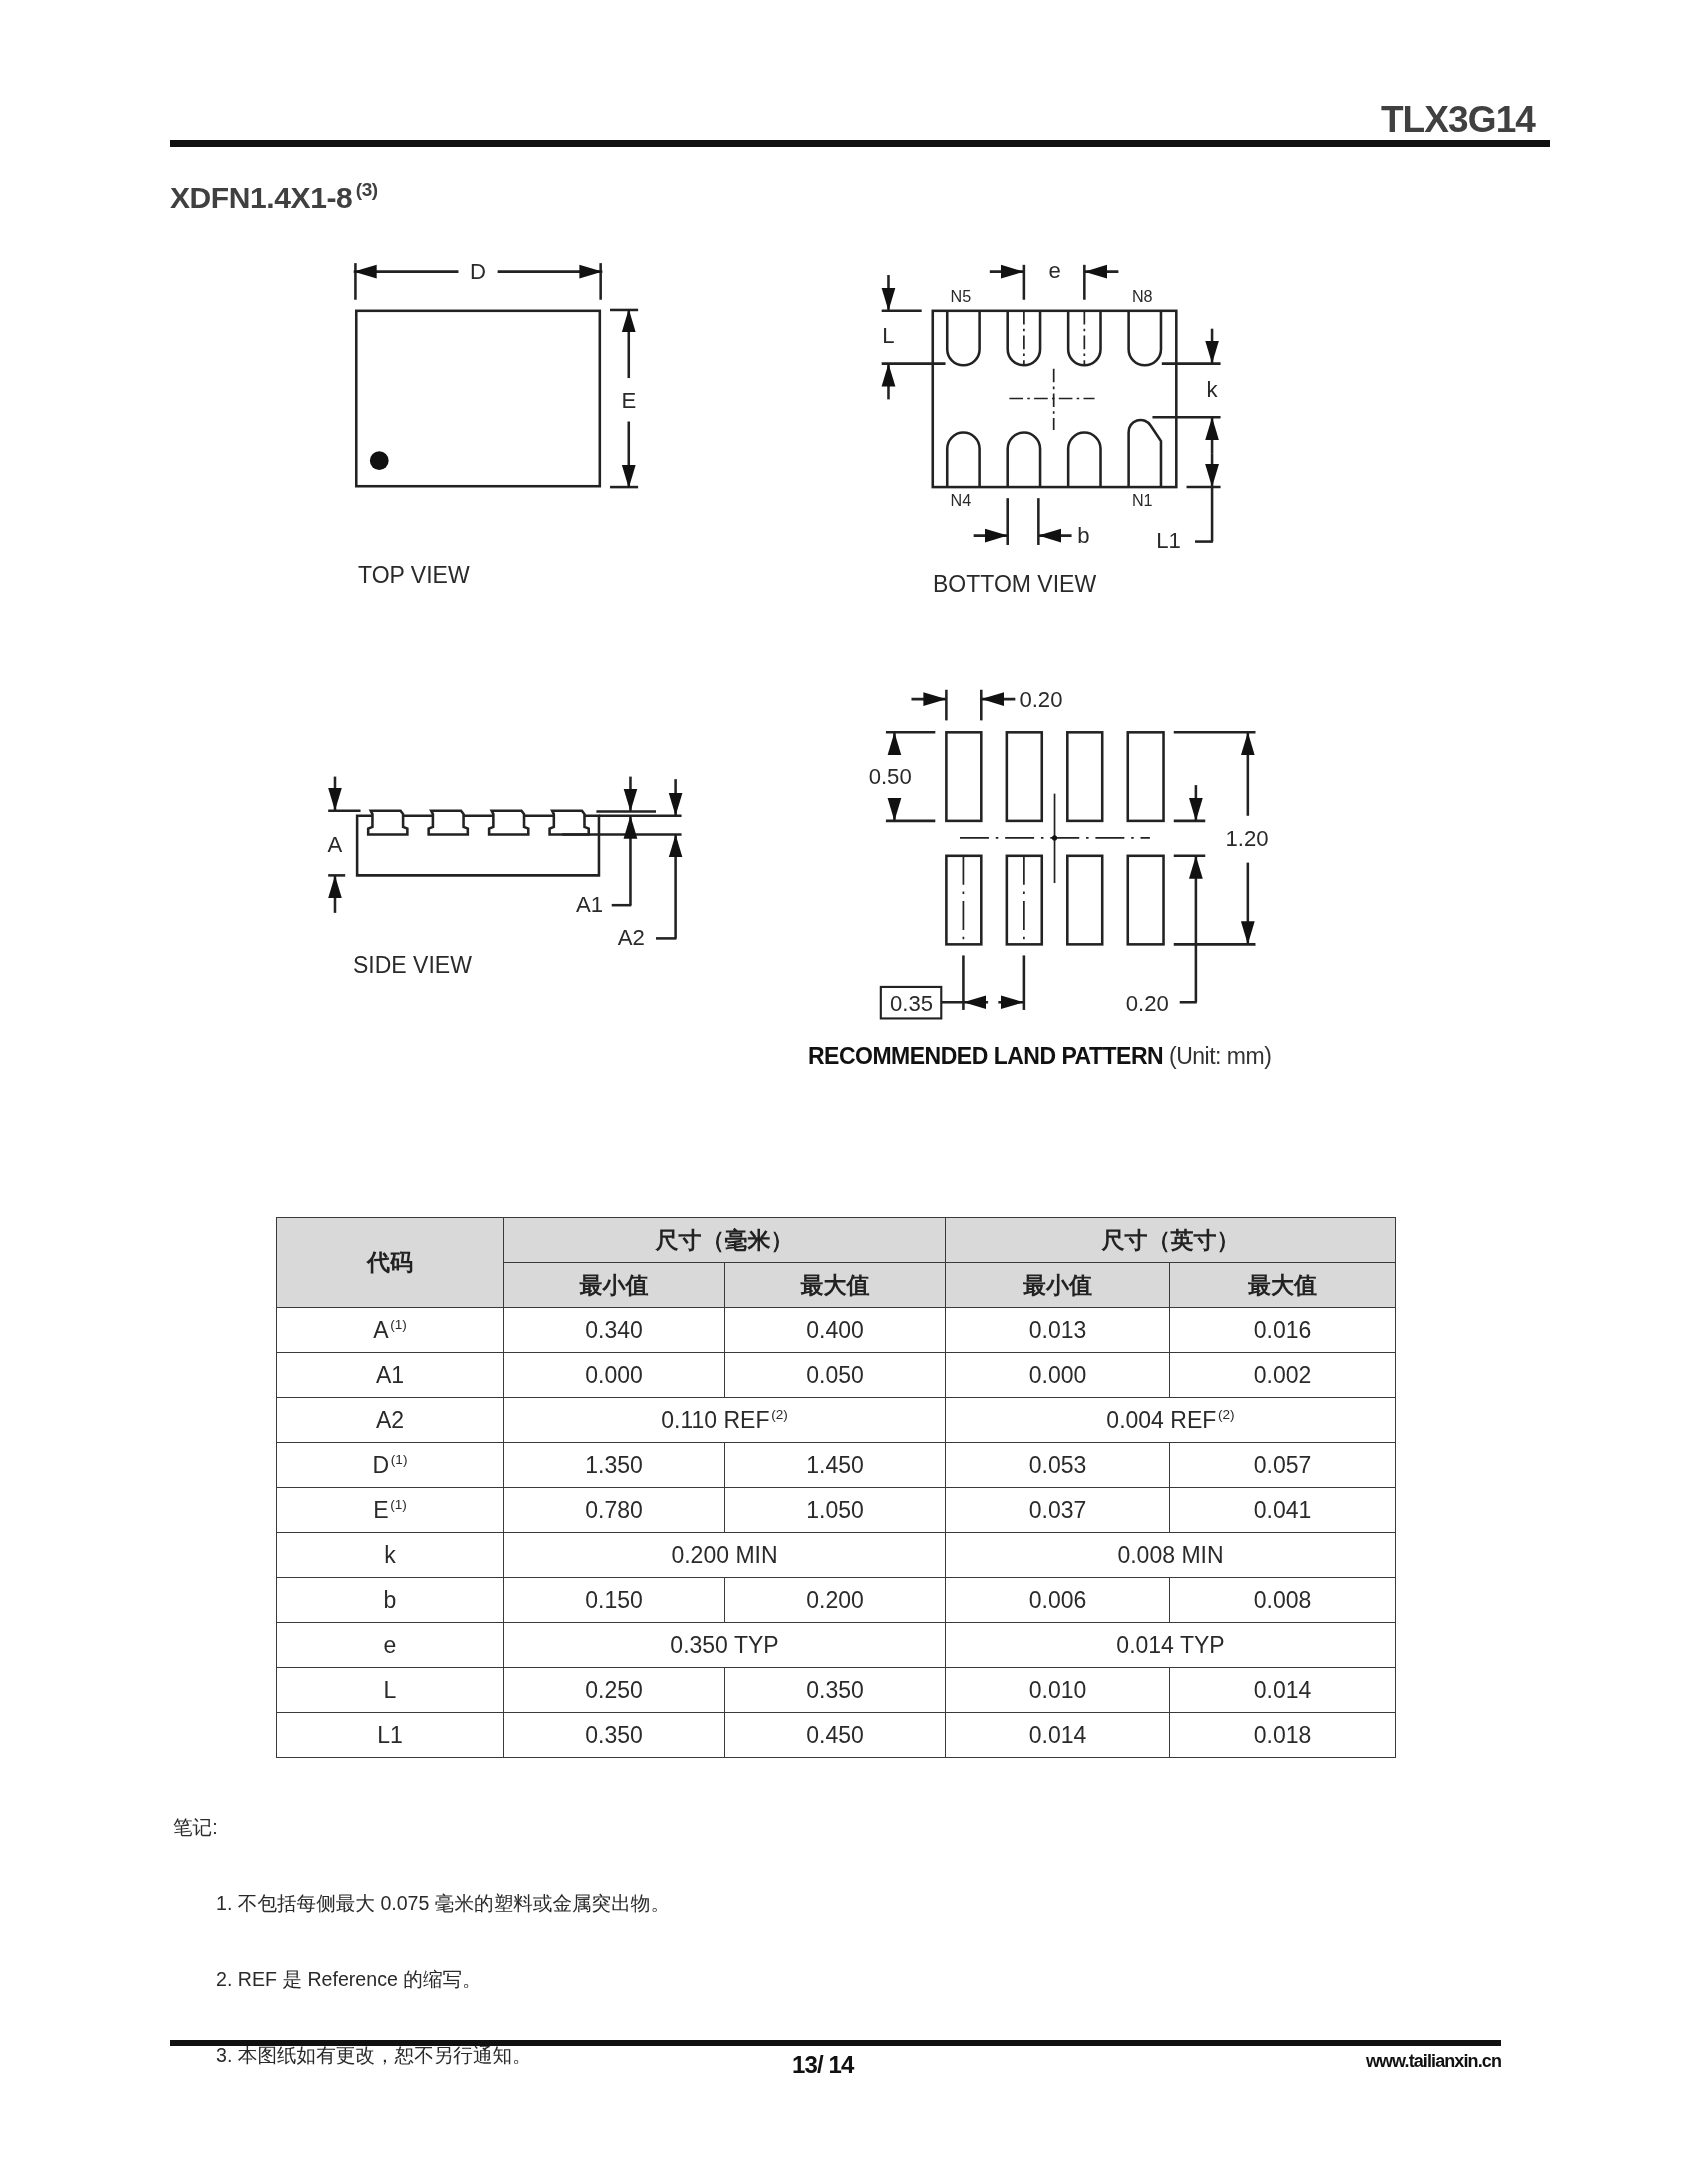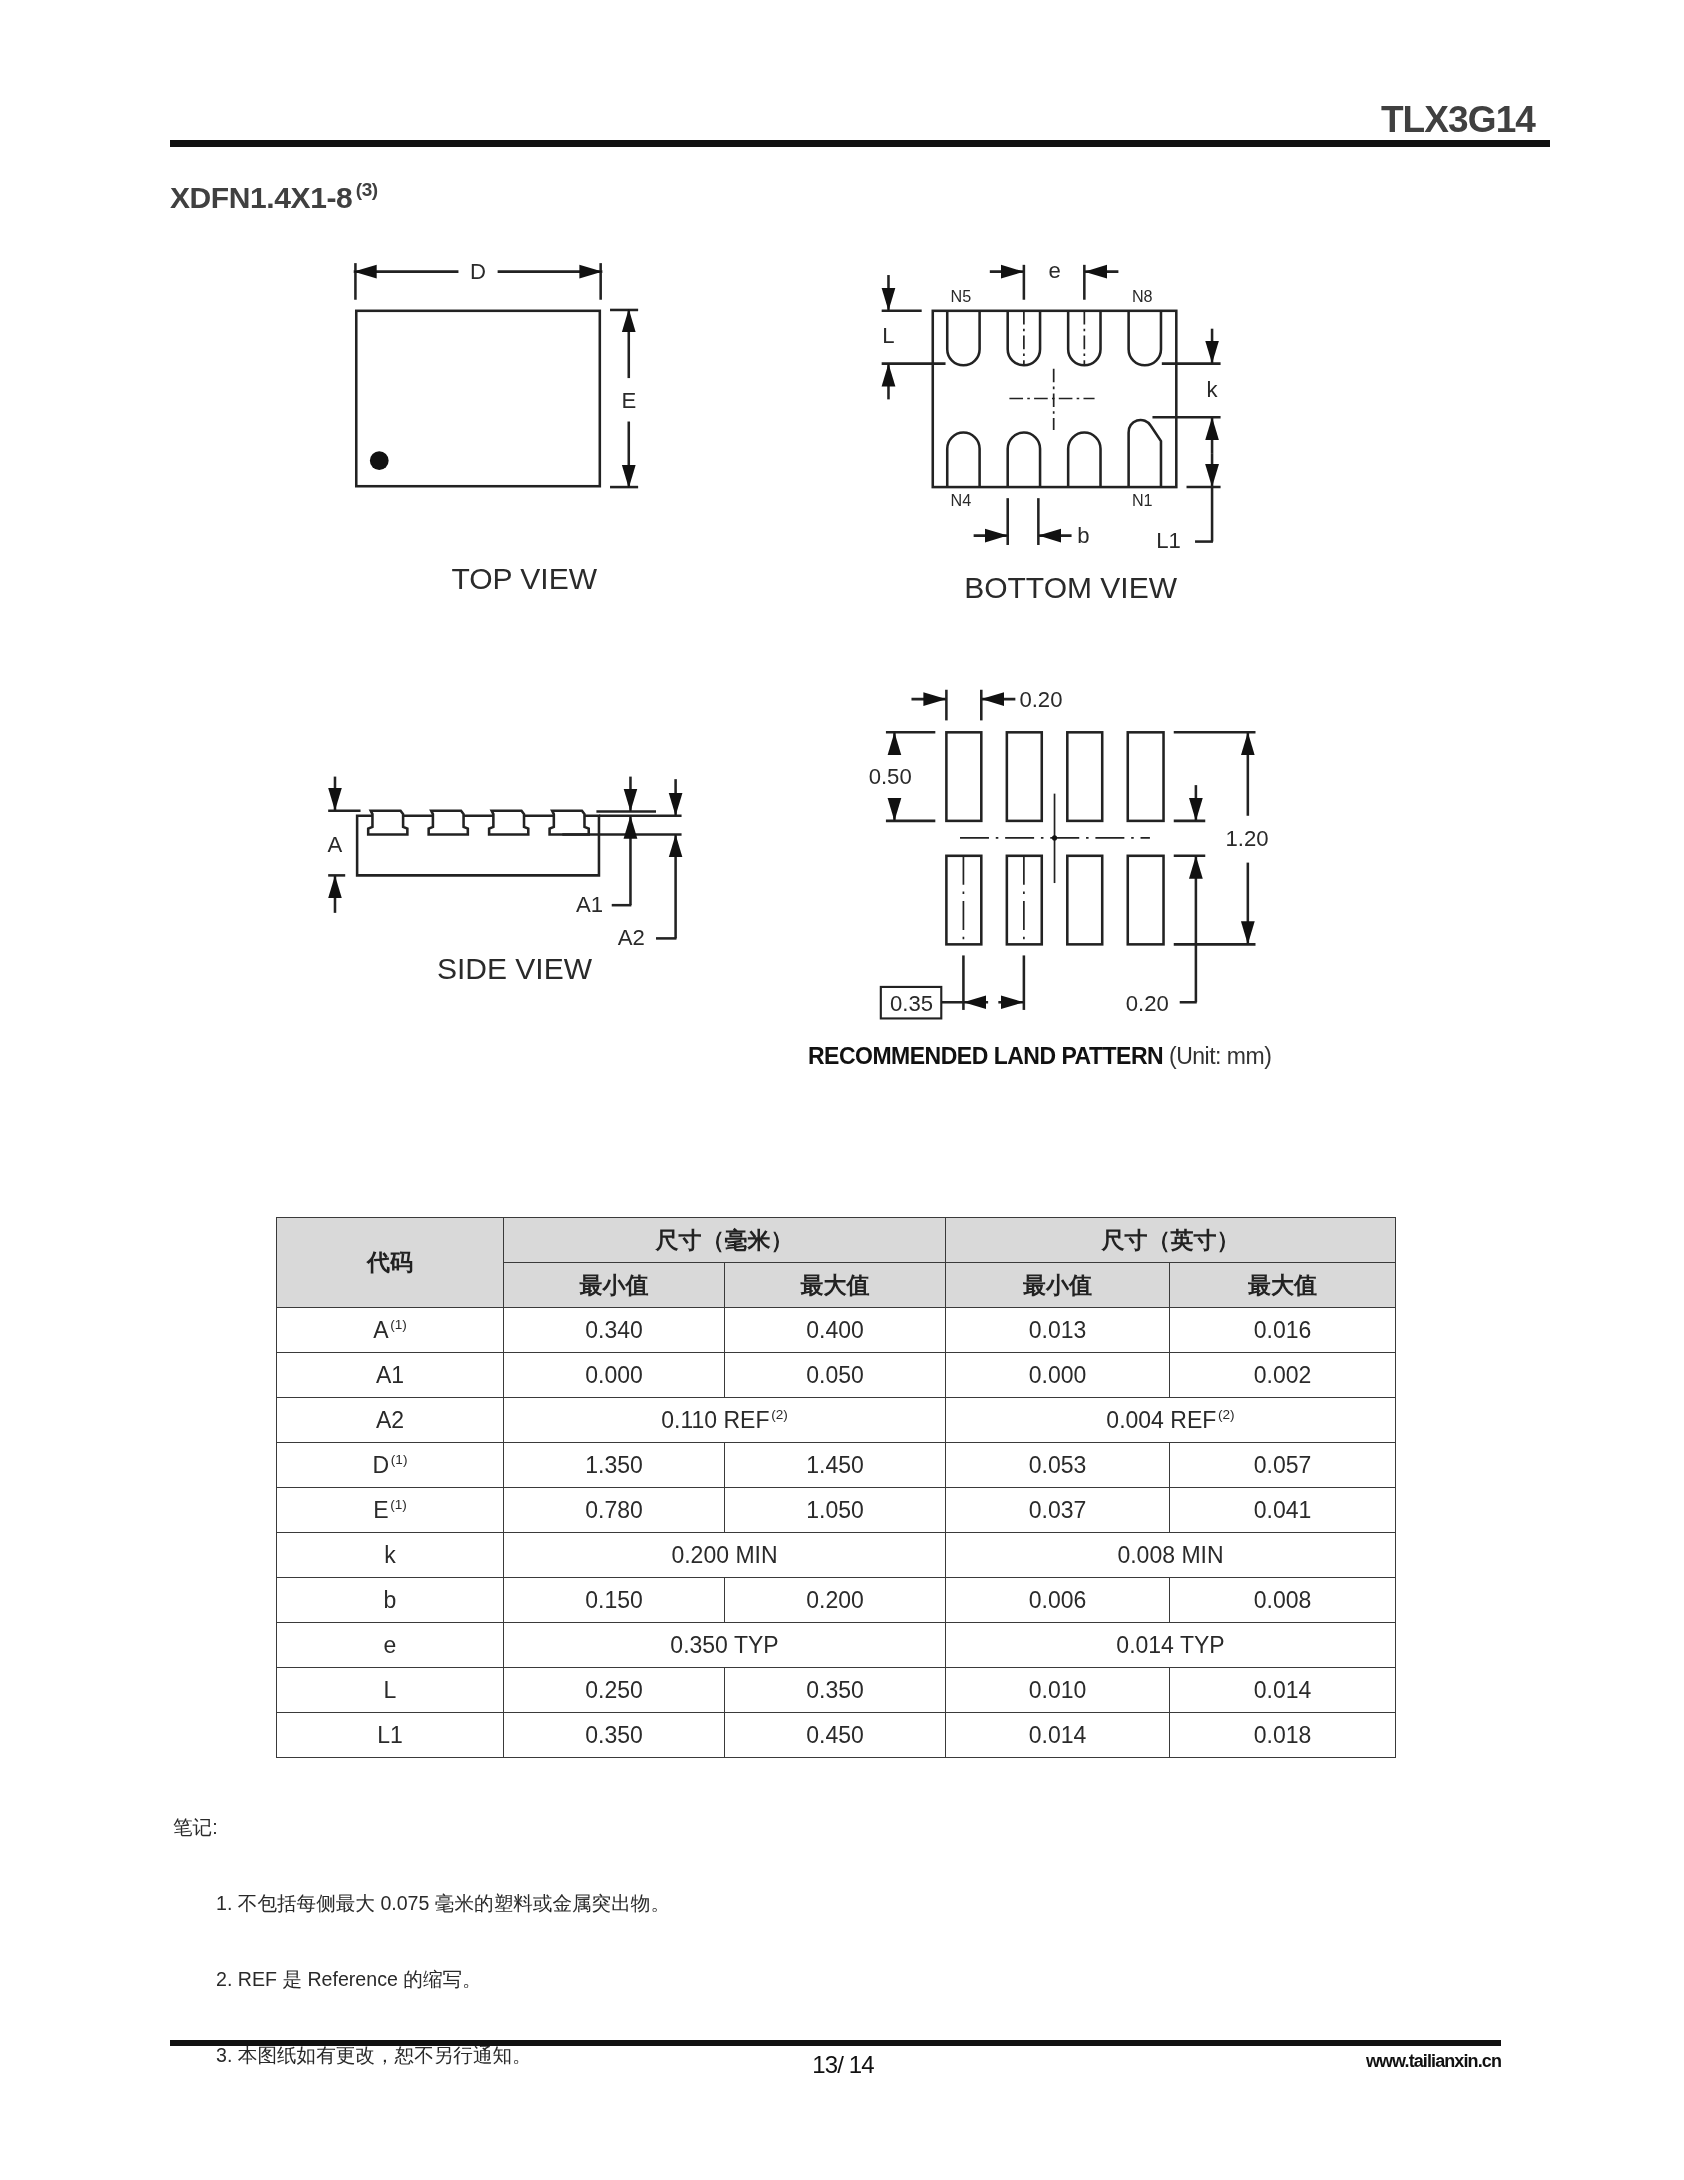--- a/index.html
+++ b/index.html
@@ -13,42 +13,42 @@
     font-family: "Liberation Sans", sans-serif; font-weight: bold; font-size: 37px;
     letter-spacing: -0.9px; color: #404040;
   }
   .rule-top { left: 170px; top: 140px; width: 1380px; height: 6.8px; background: #111; }
   .pkg-title {
     left: 170px; top: 179px; font-weight: bold; font-size: 30px; color: #404040; letter-spacing: -0.4px;
   }
   .pkg-title sup { font-size: 19px; font-weight: bold; vertical-align: 12px; margin-left: 3.4px; }
   svg.drawing { position: absolute; left: 0; top: 0; }
   svg text { font-family: "Liberation Sans", "DejaVu Sans", sans-serif; fill: #2a2a2a; }
-  .view-label { font-size: 30px; color: #2a2a2a; text-align: right; }
+  .view-label { font-size: 23px; color: #2a2a2a; text-align: left; }
   .land-caption { left: 808px; top: 1043px; font-size: 23px; color: #111; letter-spacing: -0.5px; white-space: nowrap; }
   .land-caption b { font-weight: bold; }
   .land-caption span.unit { color: #333; font-weight: normal; }
 
   table.dims {
     position: absolute; left: 276px; top: 1217px; border-collapse: collapse;
     font-size: 23px; color: #2a2a2a; table-layout: fixed;
   }
   table.dims td, table.dims th {
     border: 1.7px solid #3a3a3a; text-align: center; vertical-align: middle;
     height: 44px; padding: 0;
   }
   table.dims th { background: #d9d9d9; font-weight: bold; color: #222; font-size: 23px; }
   table.dims th.code { font-weight: bold; }
   table.dims sup { font-size: 13.6px; vertical-align: 8.5px; margin-left: 1.7px; }
 
   .notes { left: 173px; top: 1813px; font-size: 19.6px; color: #2a2a2a; line-height: 28px; }
   .notes .item { padding-left: 43px; margin-top: 48px; }
 
   .rule-bottom { left: 170px; top: 2040px; width: 1331px; height: 6px; background: #111; }
-  .page-num { left: 792px; top: 2051px; width: 102px; text-align: center; font-weight: normal; font-size: 24px; color: #111; letter-spacing: -0.9px; }
+  .page-num { left: 792px; top: 2051px; width: 102px; text-align: left; font-weight: bold; font-size: 24px; color: #111; letter-spacing: -0.9px; }
   .site { left: 1227px; top: 2051px; width: 274px; text-align: right; font-weight: bold; font-size: 18px; color: #111; letter-spacing: -0.9px; }
 </style>
 </head>
 <body>
 
 <div class="abs hdr-part">TLX3G14</div>
 <div class="abs rule-top"></div>
 <div class="abs pkg-title"><span>XDFN1.4X1-8</span><sup>(3)</sup></div>
 
 <svg class="drawing" width="1685" height="1107" xmlns="http://www.w3.org/2000/svg" viewBox="0 0 1978 1300">

